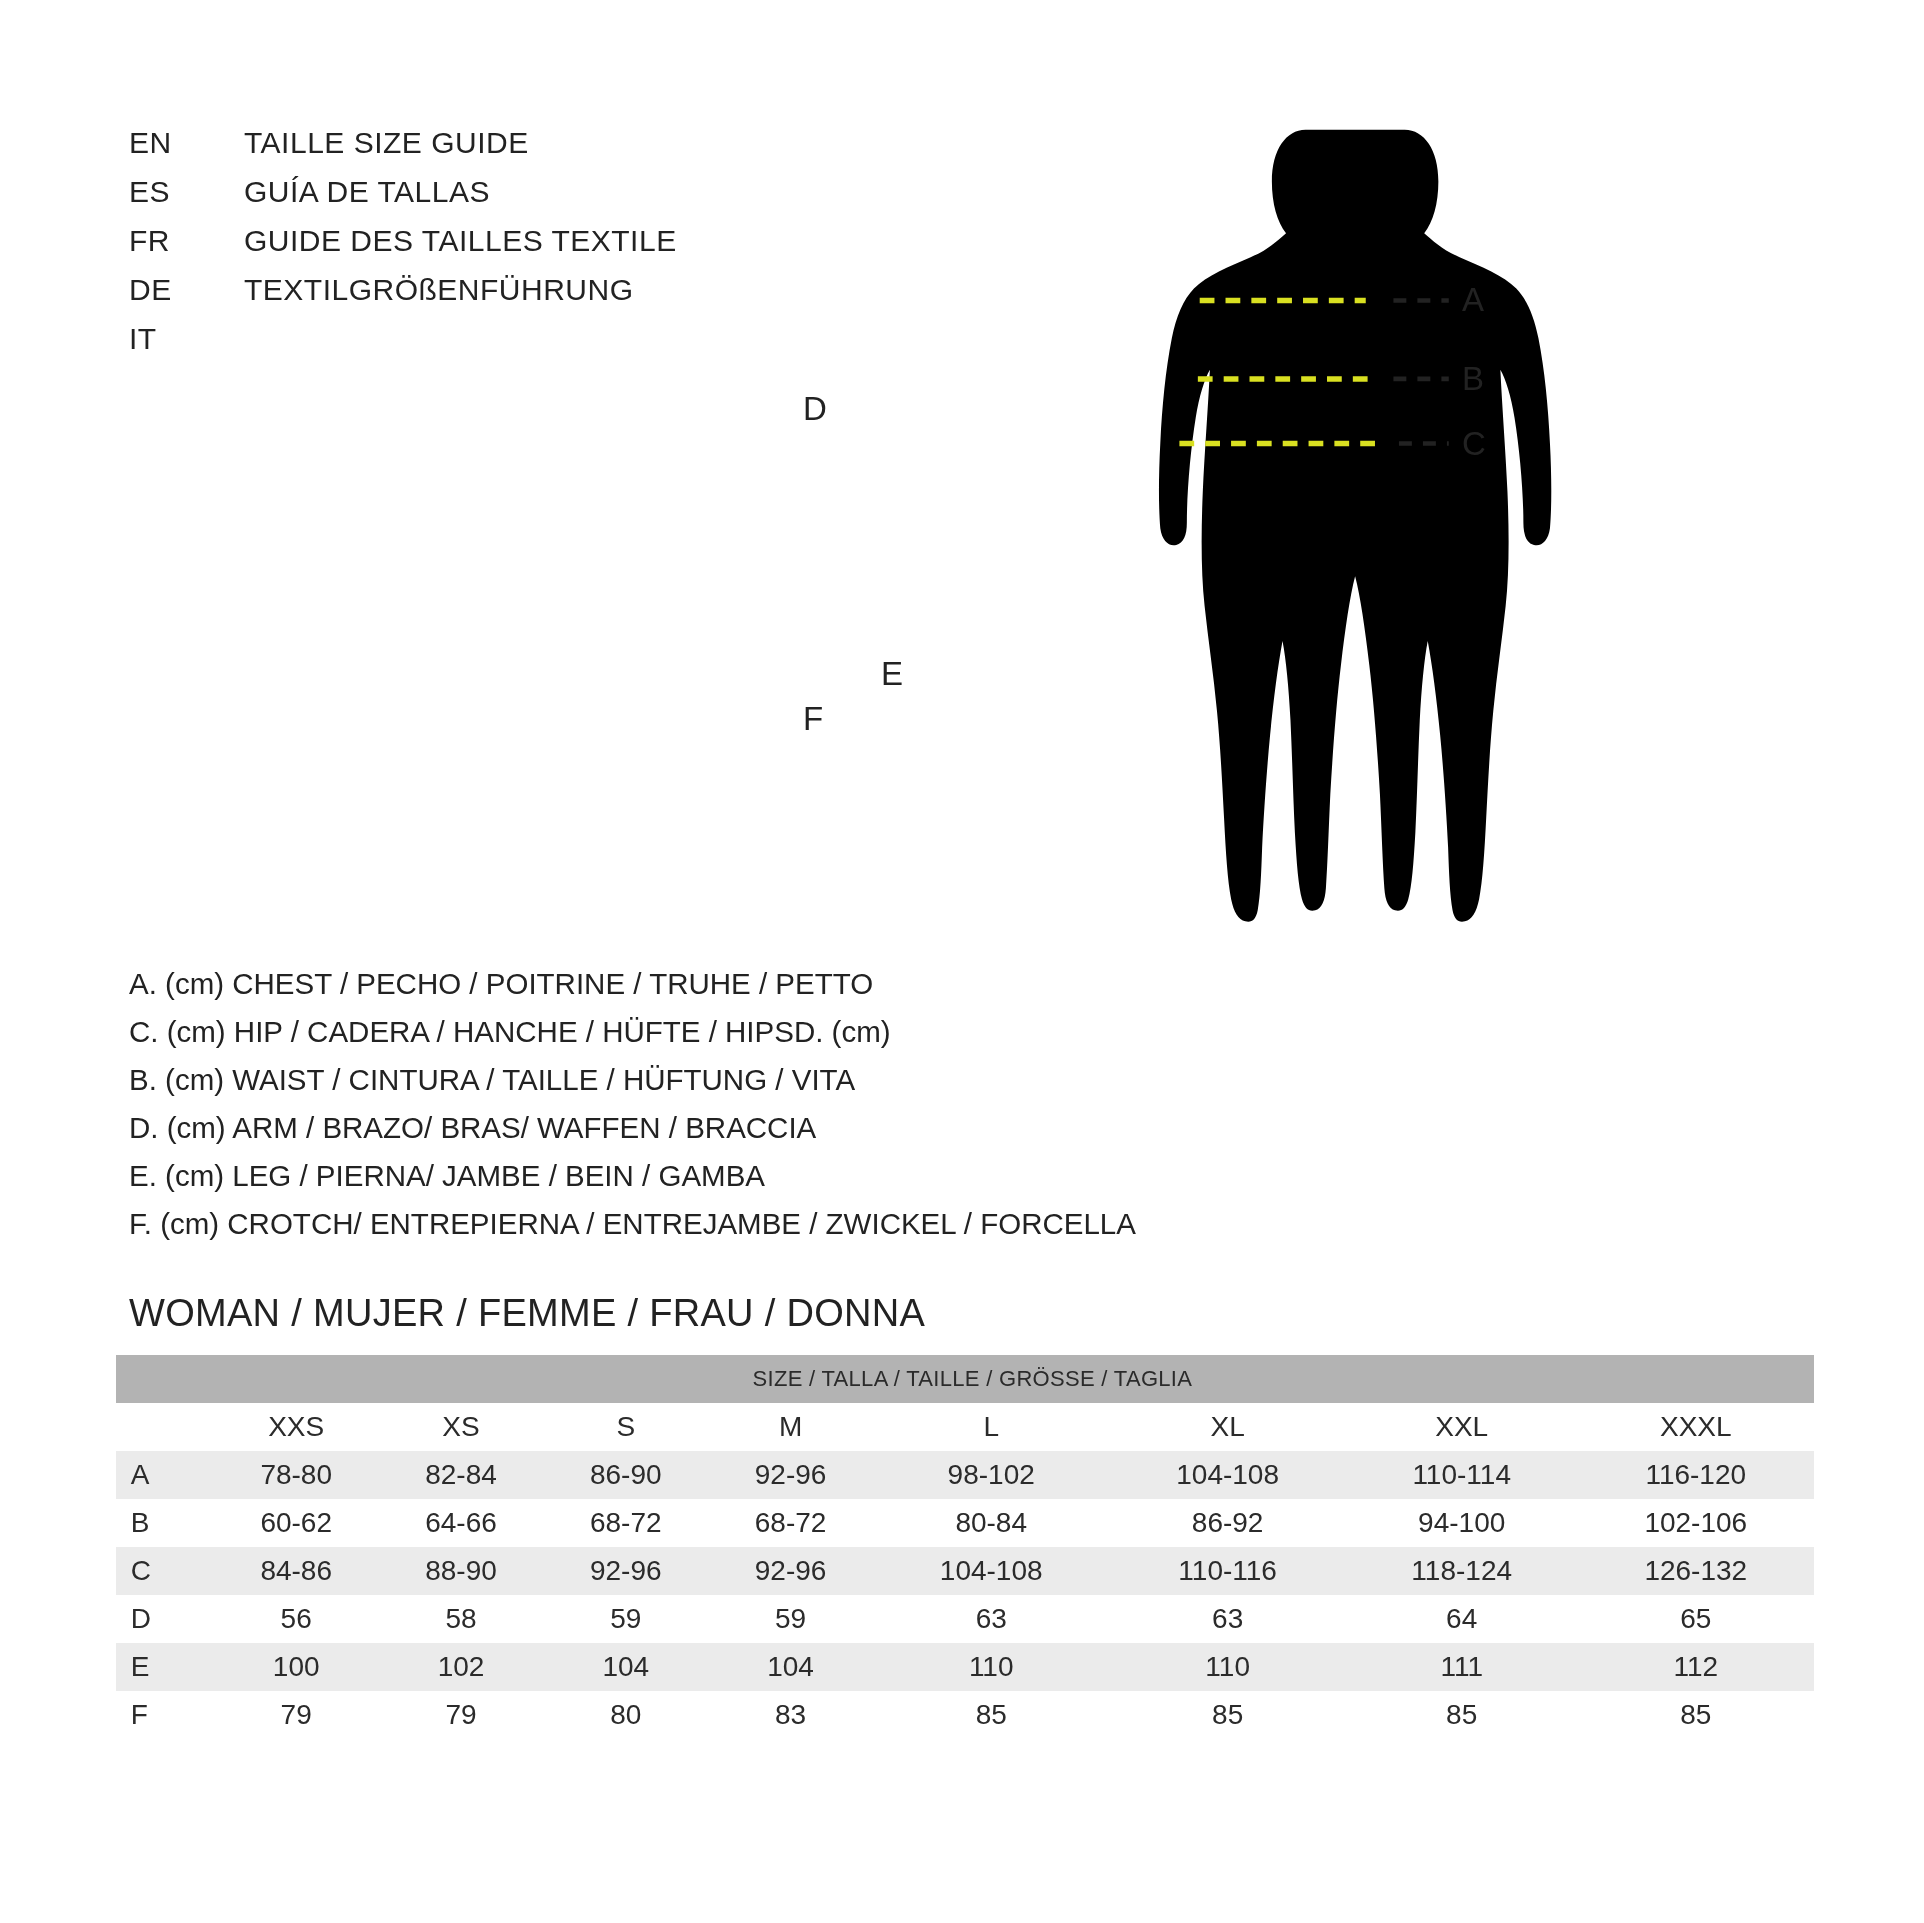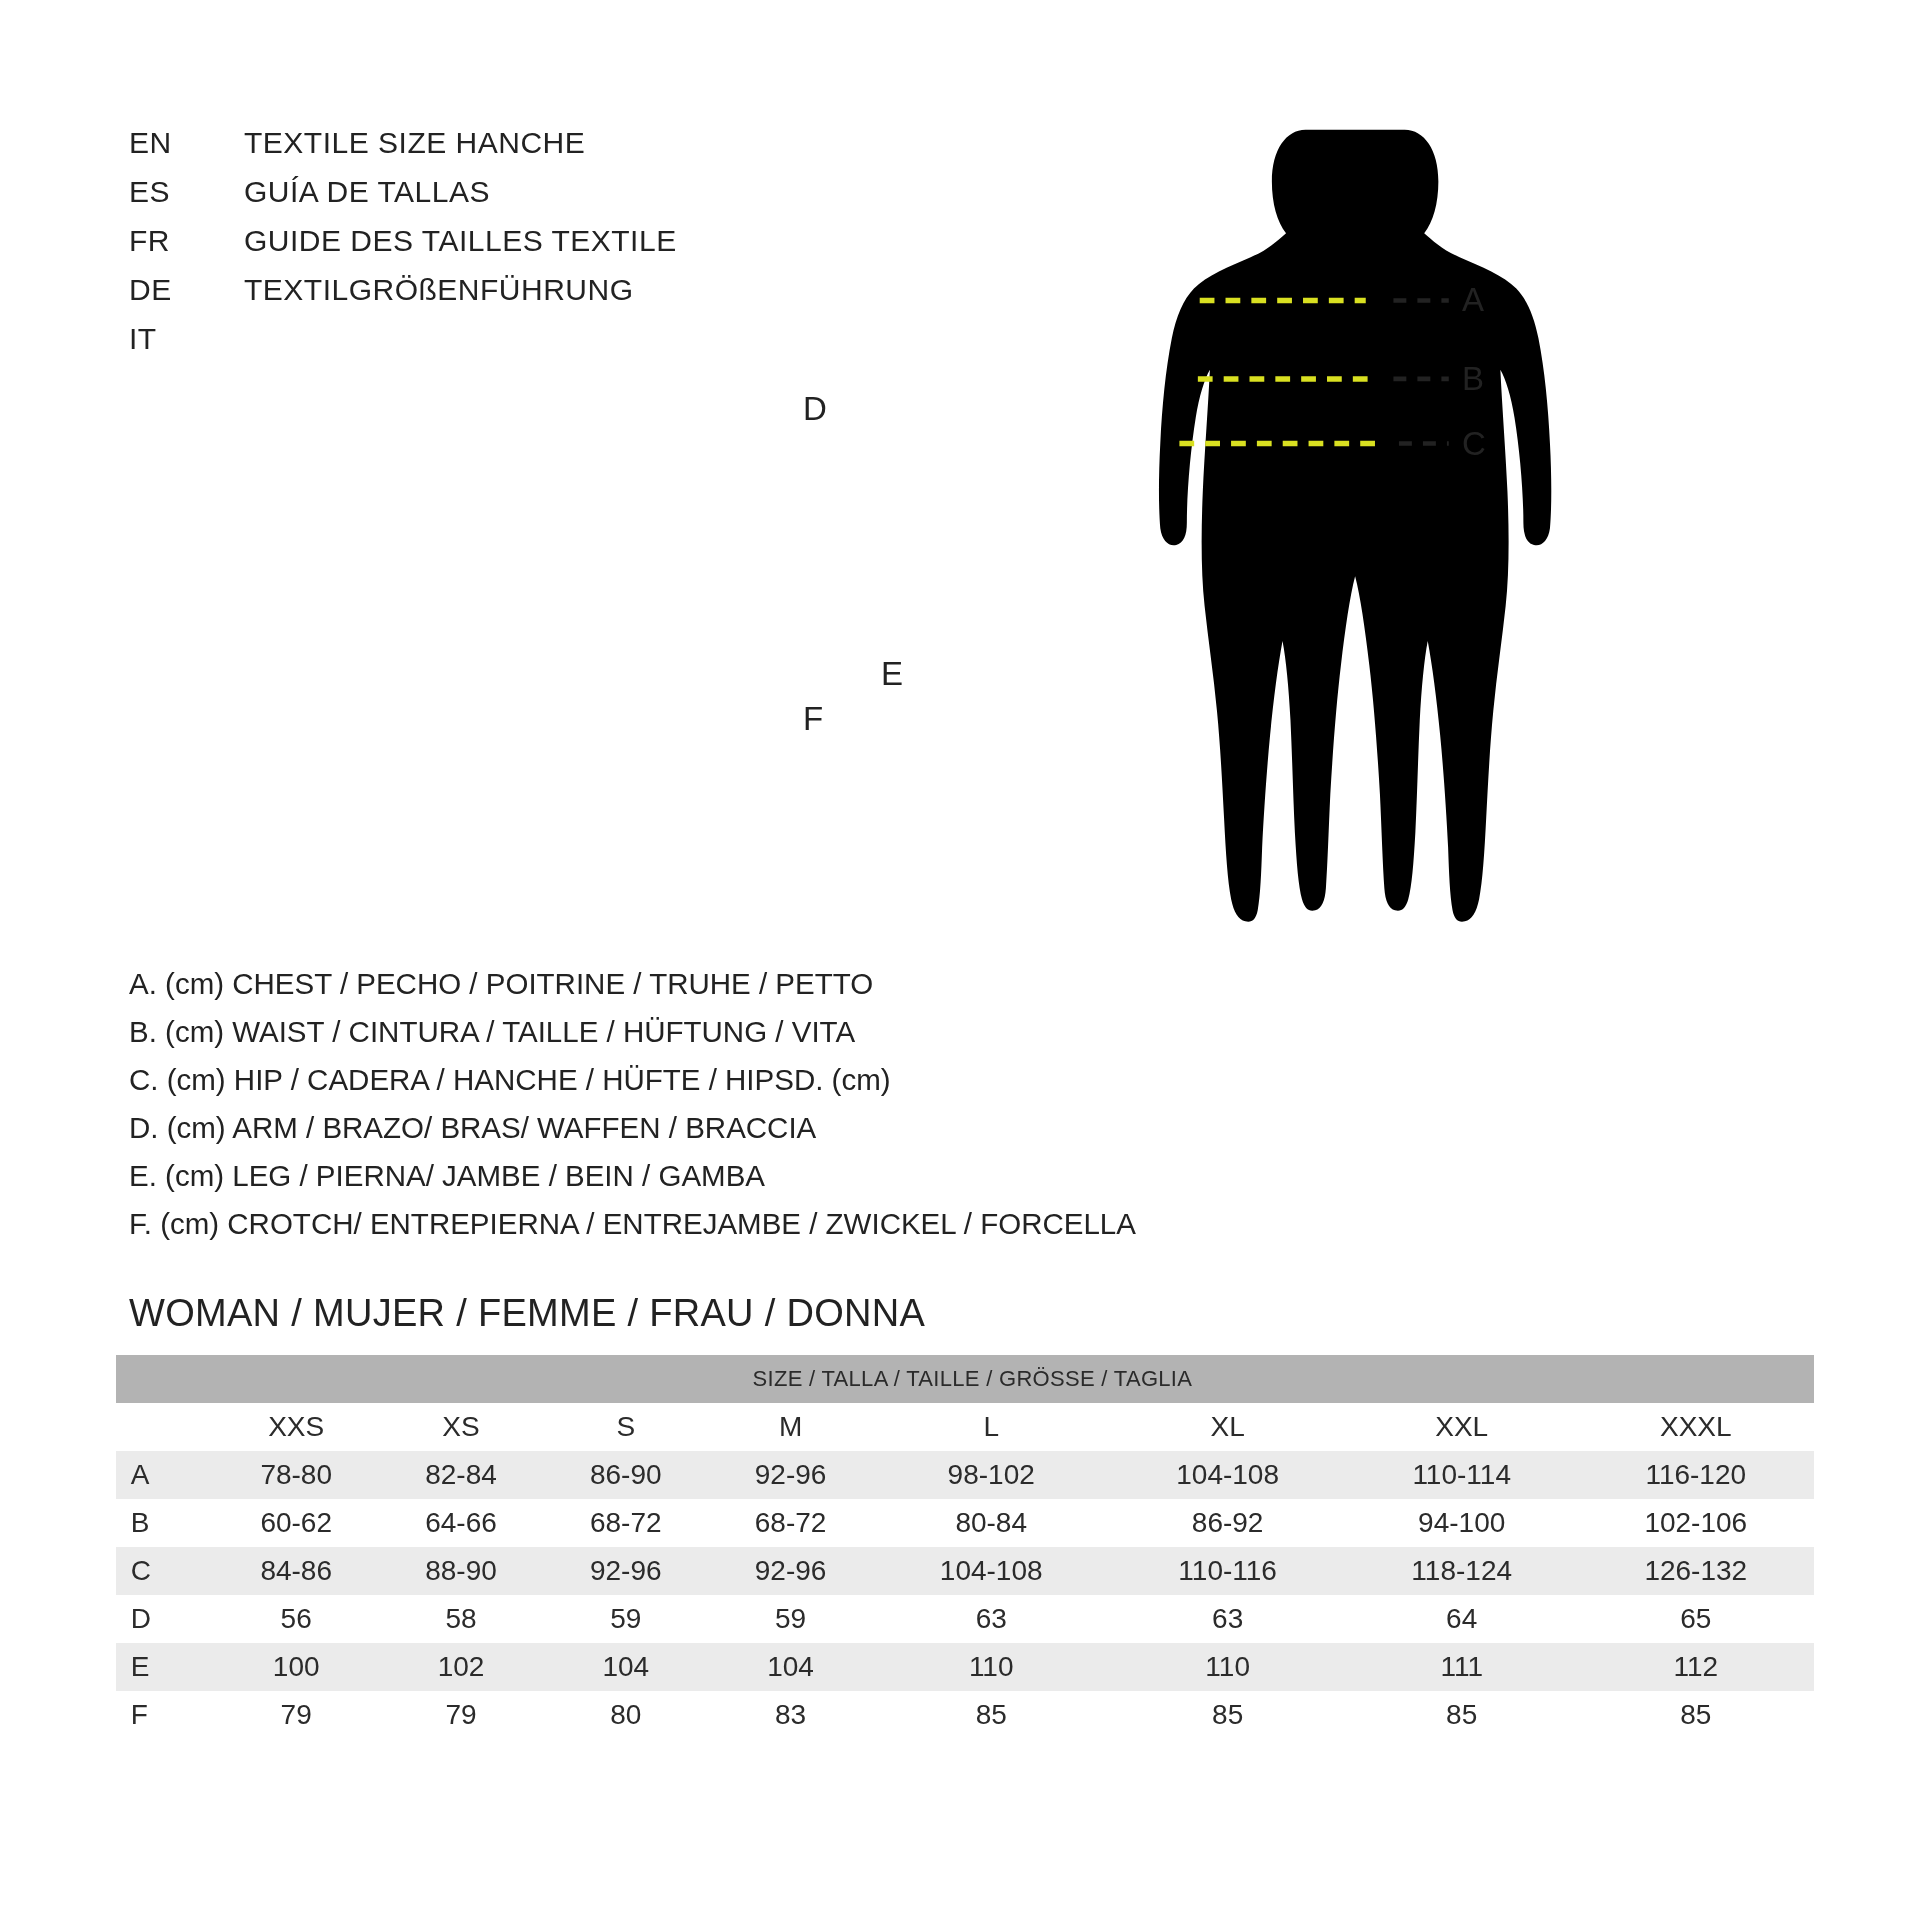--- a/index.html
+++ b/index.html
@@ -118,21 +118,21 @@
     font-size: 33px;
     color: #222222;
   }
 </style>
 </head>
 <body>
 
 <div id="title-block">
   <div class="title-row">
     <span class="title-lang">EN</span>
-    <span class="title-text">TEXTILE SIZE HANCHE</span>
+    <span class="title-text">TAILLE SIZE GUIDE</span>
   </div>
   <div class="title-row">
     <span class="title-lang">ES</span>
     <span class="title-text">GUÍA DE TALLAS</span>
   </div>
   <div class="title-row">
     <span class="title-lang">FR</span>
     <span class="title-text">GUIDE DES TAILLES TEXTILE</span>
   </div>
   <div class="title-row">
@@ -237,22 +237,22 @@
   <span class="dim-letter" style="left:-208px; top:581px;">E</span>
   <span class="dim-letter" style="left:-286px; top:626px;">F</span>
 
   <span class="dim-letter" style="left:373px; top:207px;">A</span>
   <span class="dim-letter" style="left:373px; top:286px;">B</span>
   <span class="dim-letter" style="left:373px; top:351px;">C</span>
 </div>
 
 <div id="legend-block">
   <div class="legend-row">A. (cm) CHEST / PECHO / POITRINE / TRUHE / PETTO</div>
+  <div class="legend-row">C. (cm) HIP / CADERA / HANCHE / HÜFTE / HIPSD. (cm)</div>
   <div class="legend-row">B. (cm) WAIST / CINTURA / TAILLE / HÜFTUNG / VITA</div>
-  <div class="legend-row">C. (cm) HIP / CADERA / HANCHE / HÜFTE / HIPSD. (cm)</div>
   <div class="legend-row">D. (cm) ARM / BRAZO/ BRAS/ WAFFEN / BRACCIA</div>
   <div class="legend-row">E. (cm) LEG / PIERNA/ JAMBE / BEIN / GAMBA</div>
   <div class="legend-row">F. (cm) CROTCH/ ENTREPIERNA / ENTREJAMBE / ZWICKEL / FORCELLA</div>
 </div>
 
 <div id="gender-caption">WOMAN / MUJER / FEMME / FRAU / DONNA</div>
 
 <table id="size-table">
   <tbody>
     <tr>

